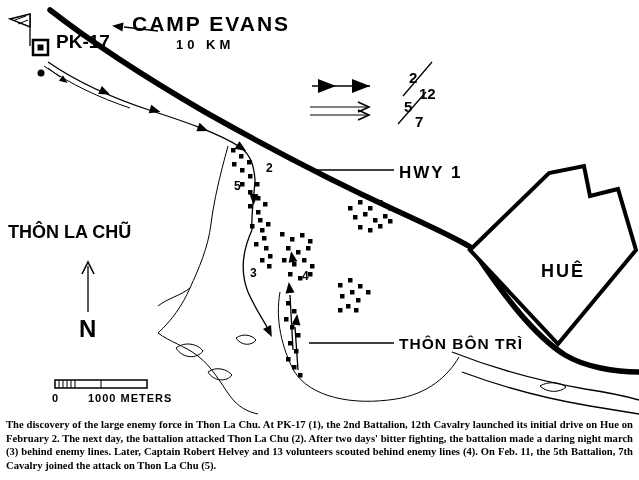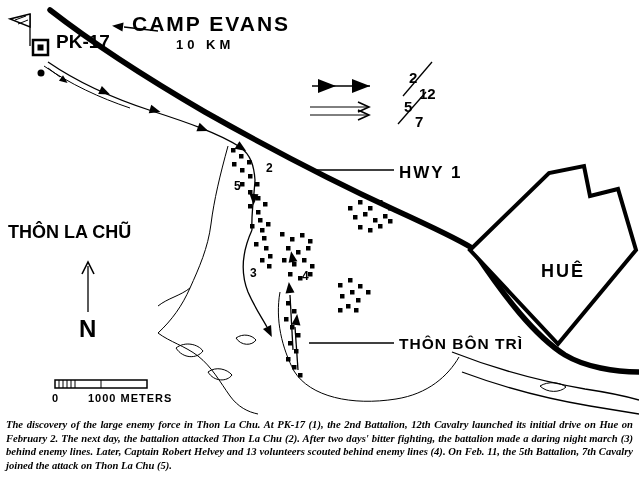--- a/index.html
+++ b/index.html
@@ -12,21 +12,21 @@
   svg text{fill:#000;font-family:"Liberation Sans",sans-serif;font-weight:bold;}
   .thin{stroke:#000;stroke-width:1.3;fill:none;}
   .hair{stroke:#000;stroke-width:1;fill:none;}
   .thick{stroke:#000;stroke-width:5.5;fill:none;stroke-linecap:round;}
   .wall{stroke:#000;stroke-width:4;fill:#ffffff;stroke-linejoin:miter;}
   .ah{fill:#000;stroke:none;}
   .openhead{stroke:#000;stroke-width:1.6;fill:none;}
   .caption{
     padding:3px 6px 0 6px;
     font-family:"Liberation Serif",serif;font-weight:bold;
-    font-size:10.6px;line-height:1.28;color:#000;text-align:justify;font-style:italic;
+    font-size:10.6px;line-height:1.28;color:#000;text-align:justify;
   }
 </style>
 </head>
 <body>
 
 <div class="map-wrap">
 <svg width="639" height="415" viewBox="0 0 639 415" xmlns="http://www.w3.org/2000/svg">
 
   <g>
     <path class="thin" d="M 452,352 C 495,369 540,381 585,389 C 605,392 625,396 639,400"></path>

